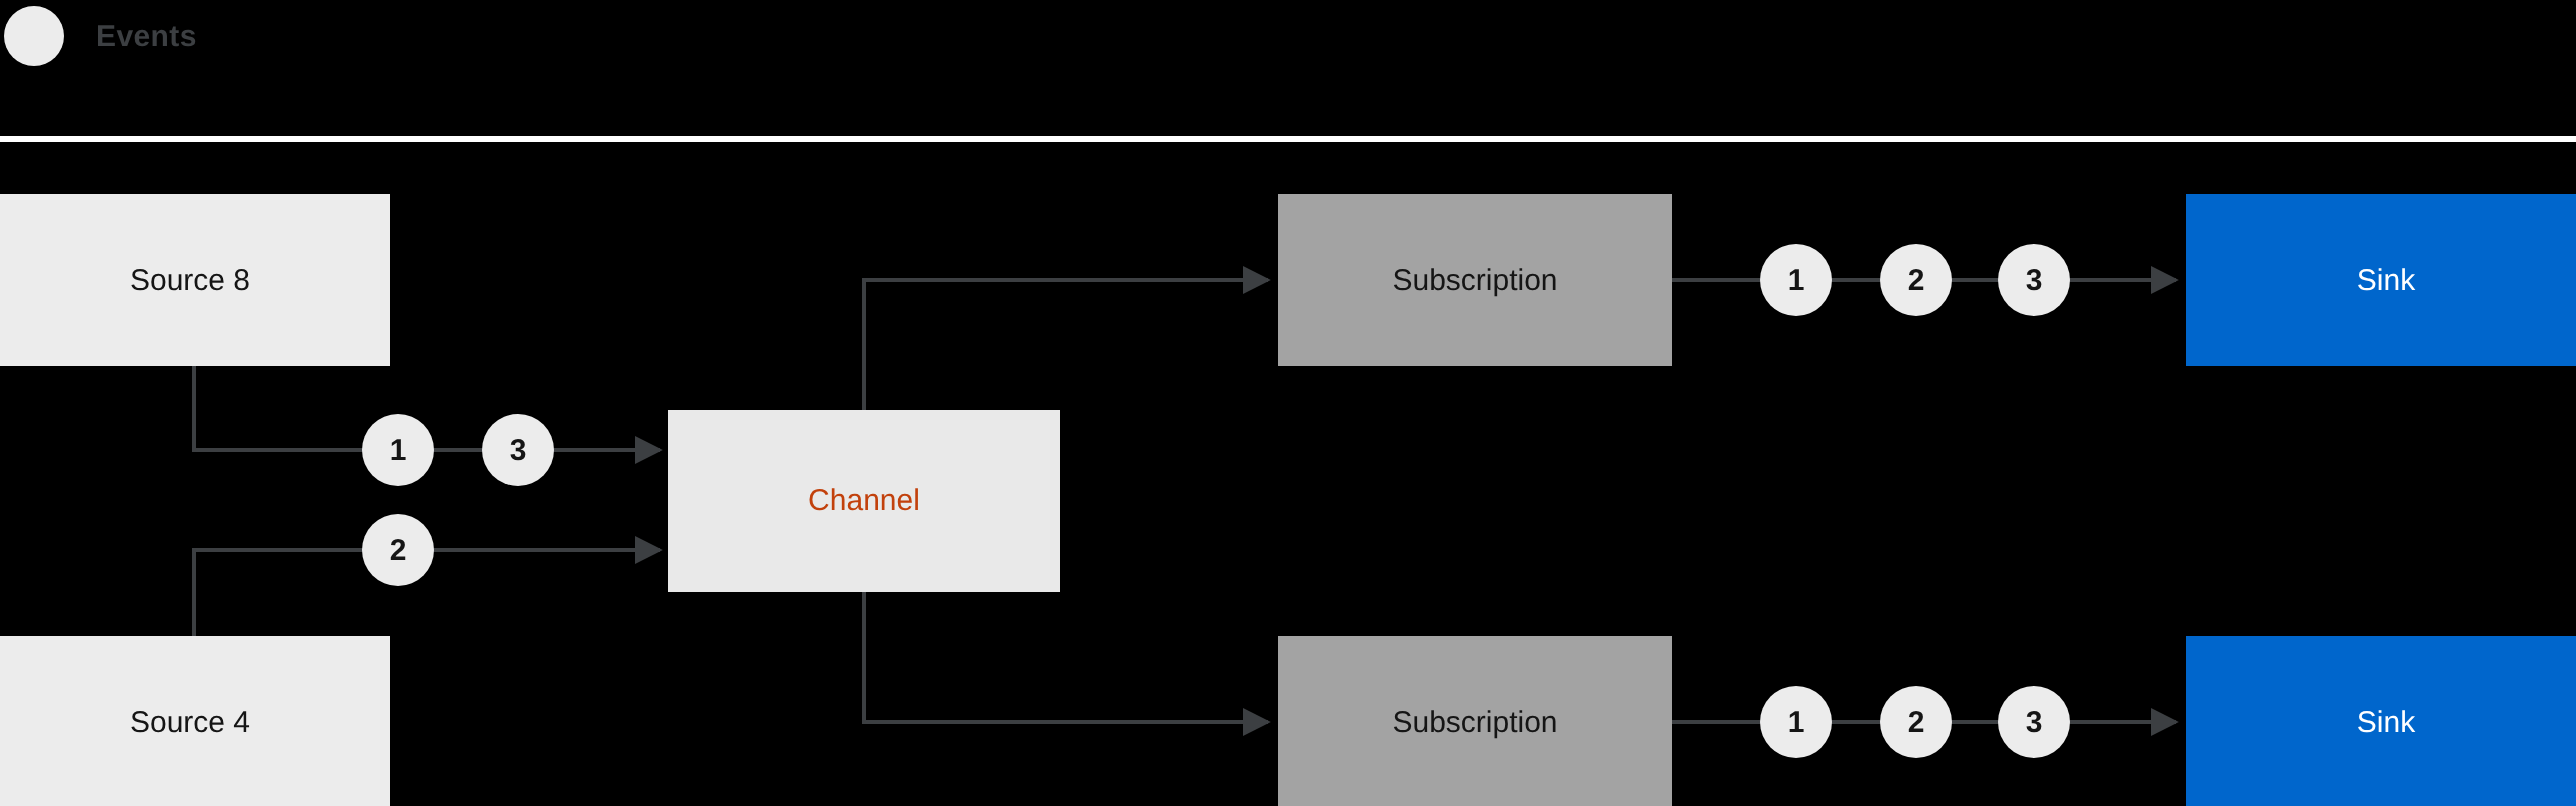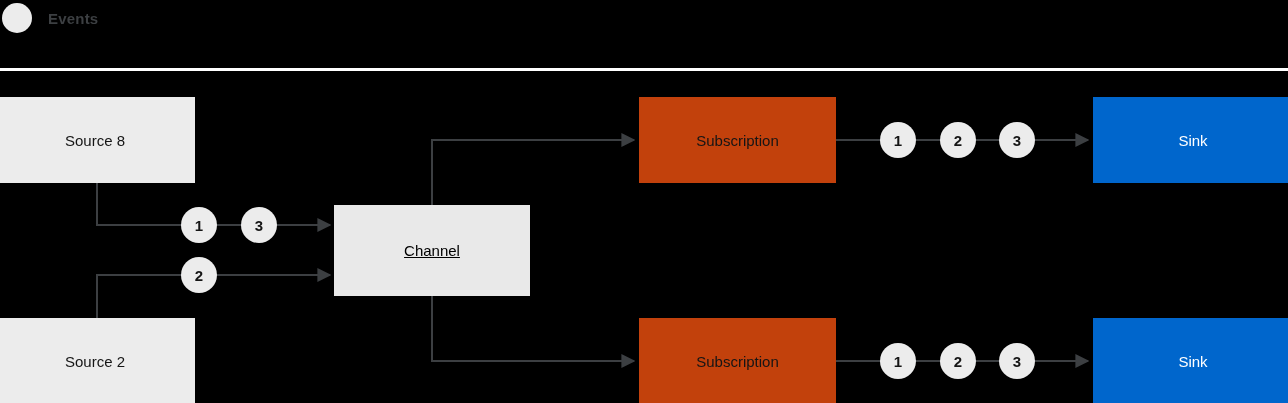--- a/index.html
+++ b/index.html
@@ -59,25 +59,24 @@
     justify-content: center;
     font-size: 15px;
     box-sizing: border-box;
   }
   .node-source {
     background: #ececec;
     color: #151515;
   }
   .node-channel {
     background: #e9e9e9;
-    color: #000000;
-    text-decoration: underline;
+    color: #c2410c;
   }
   .node-subscription {
-    background: #c2410c;
+    background: #a3a3a3;
     color: #151515;
   }
   .node-sink {
     background: #0066cc;
     color: #ffffff;
   }
   .event {
     position: absolute;
     width: 36px;
     height: 36px;
@@ -129,21 +128,21 @@
     <path d="M 836 140 L 1088 140" fill="none" stroke="#3c3f42" stroke-width="2" marker-end="url(#arrow)"></path>
 
     <path d="M 836 361 L 1088 361" fill="none" stroke="#3c3f42" stroke-width="2" marker-end="url(#arrow)"></path>
   </svg>
 
   <div class="node node-source" style="left:-5px; top:97px; width:200px; height:86px;">
     <span>Source 8</span>
   </div>
 
   <div class="node node-source" style="left:-5px; top:318px; width:200px; height:86px;">
-    <span>Source 2</span>
+    <span>Source 4</span>
   </div>
 
   <div class="node node-channel" style="left:334px; top:205px; width:196px; height:91px;">
     <span>Channel</span>
   </div>
 
   <div class="node node-subscription" style="left:639px; top:97px; width:197px; height:86px;">
     <span>Subscription</span>
   </div>
 

